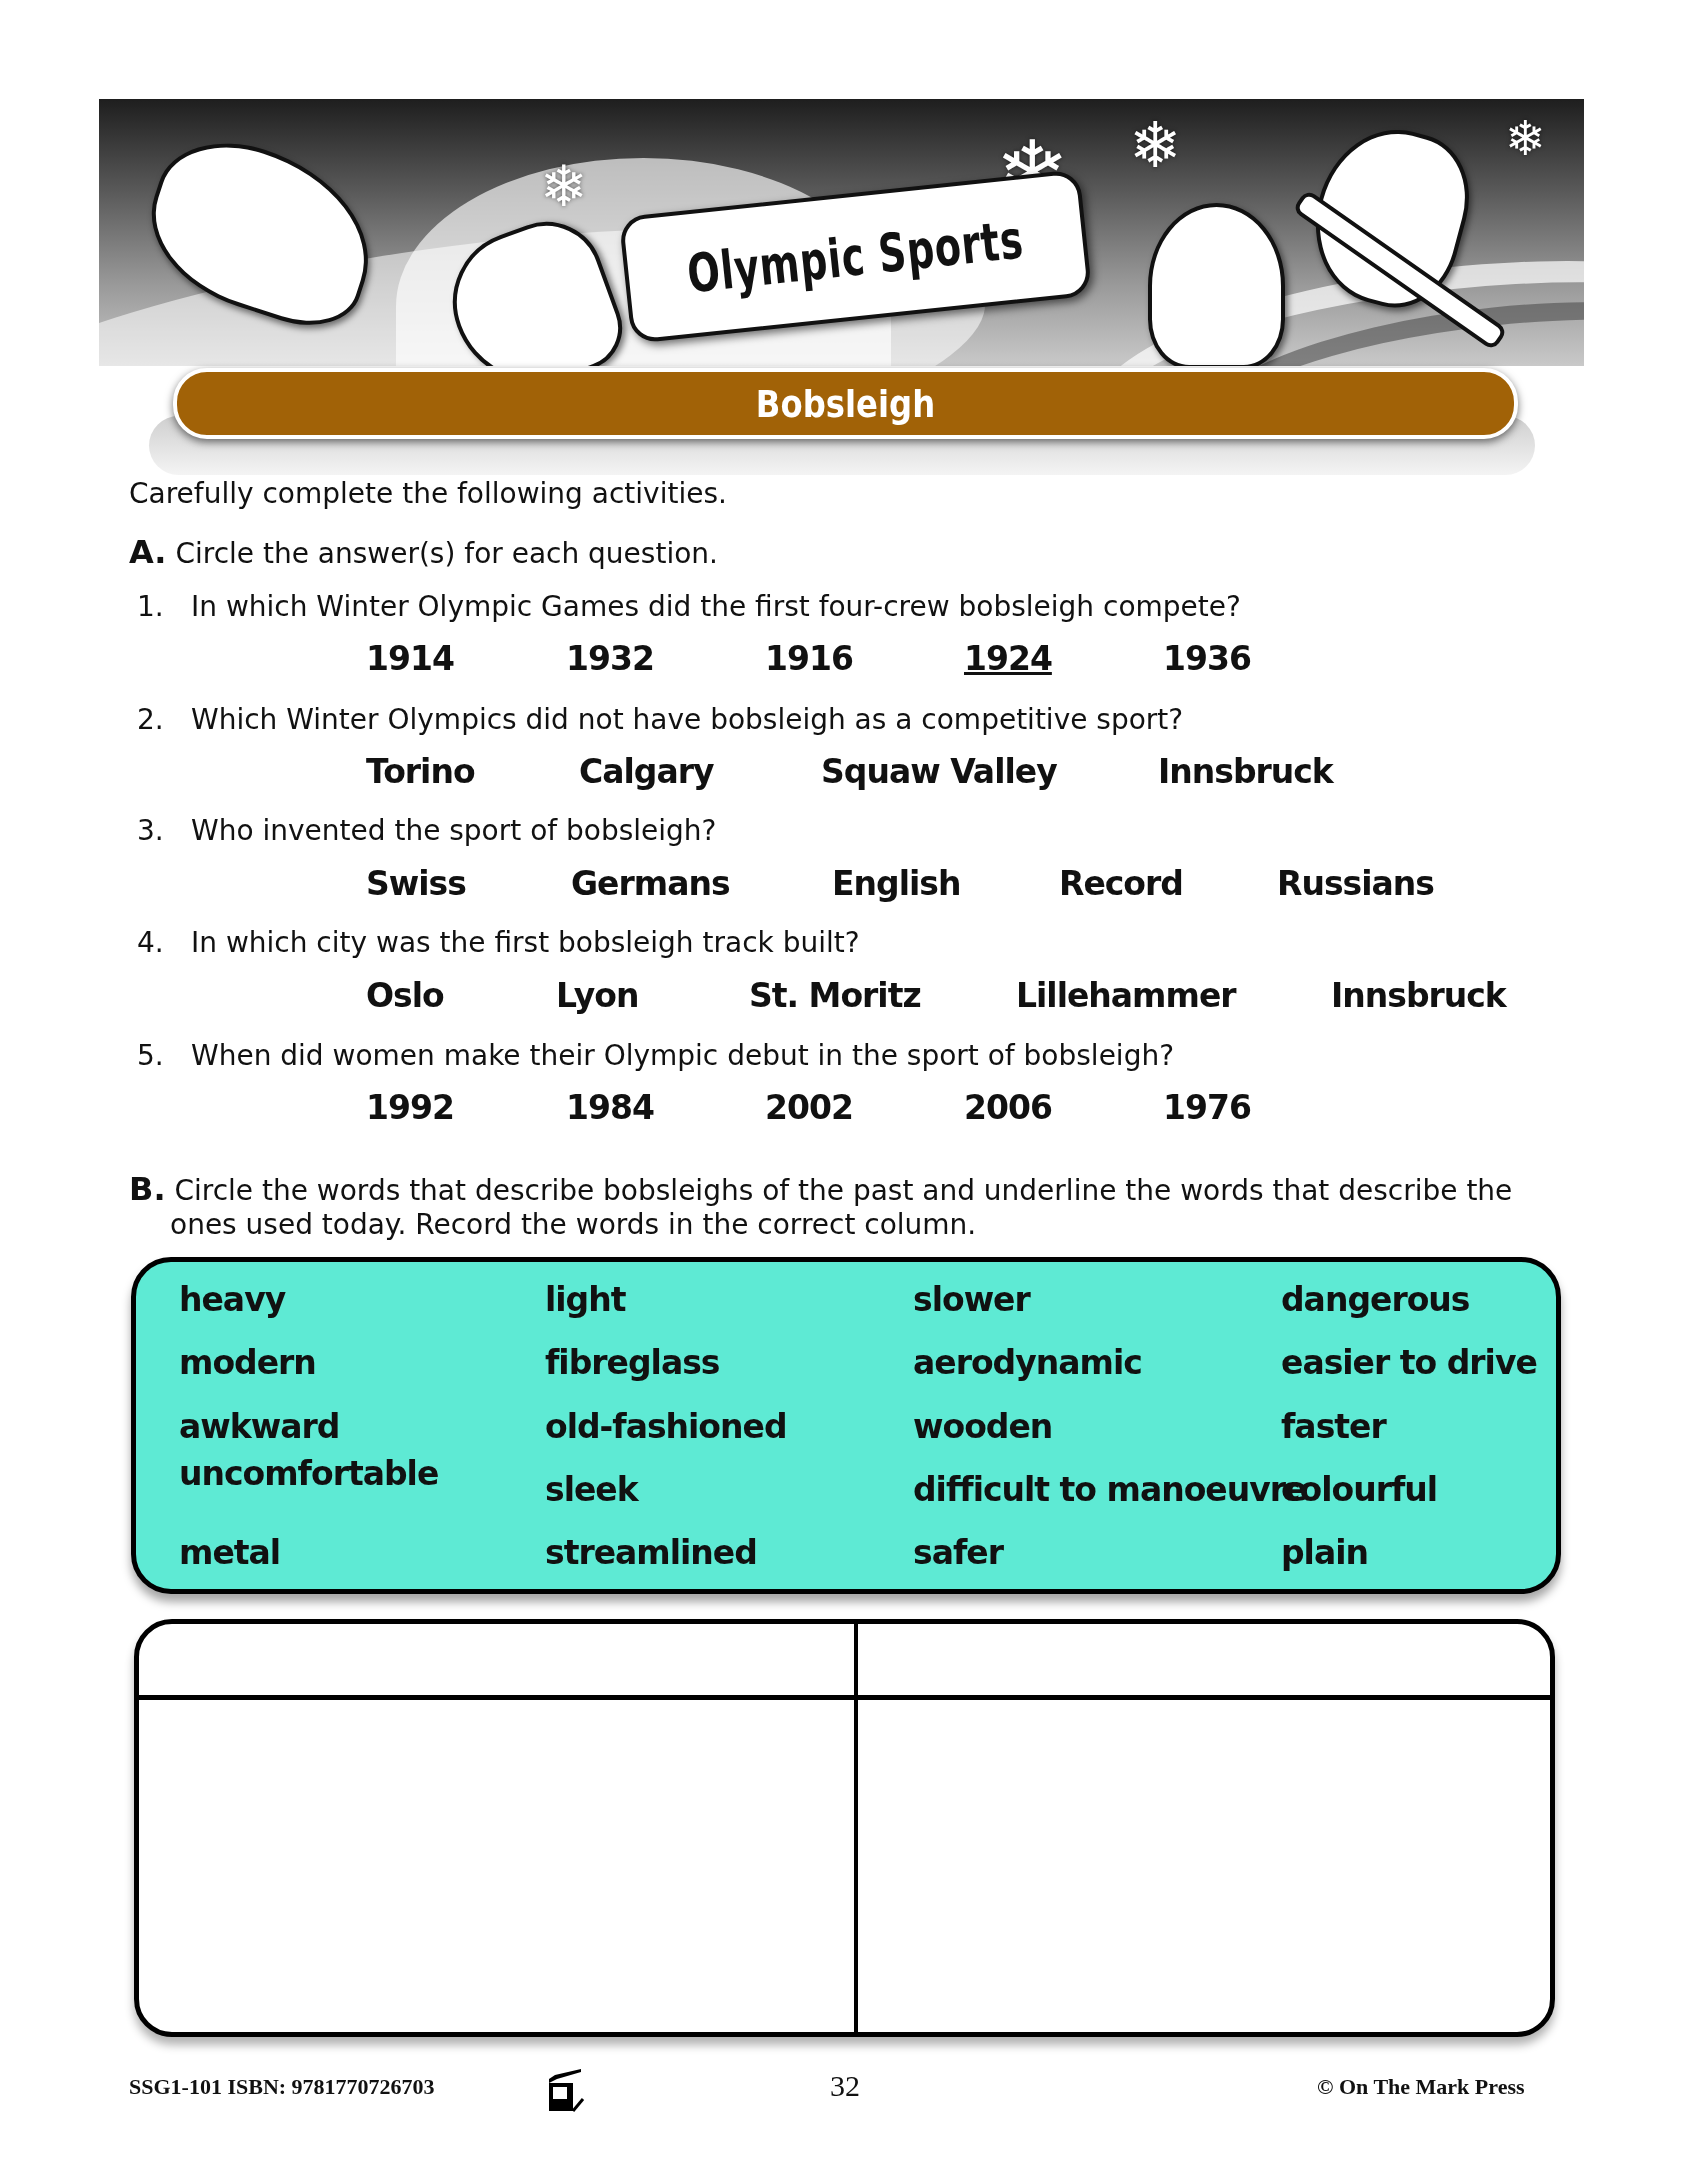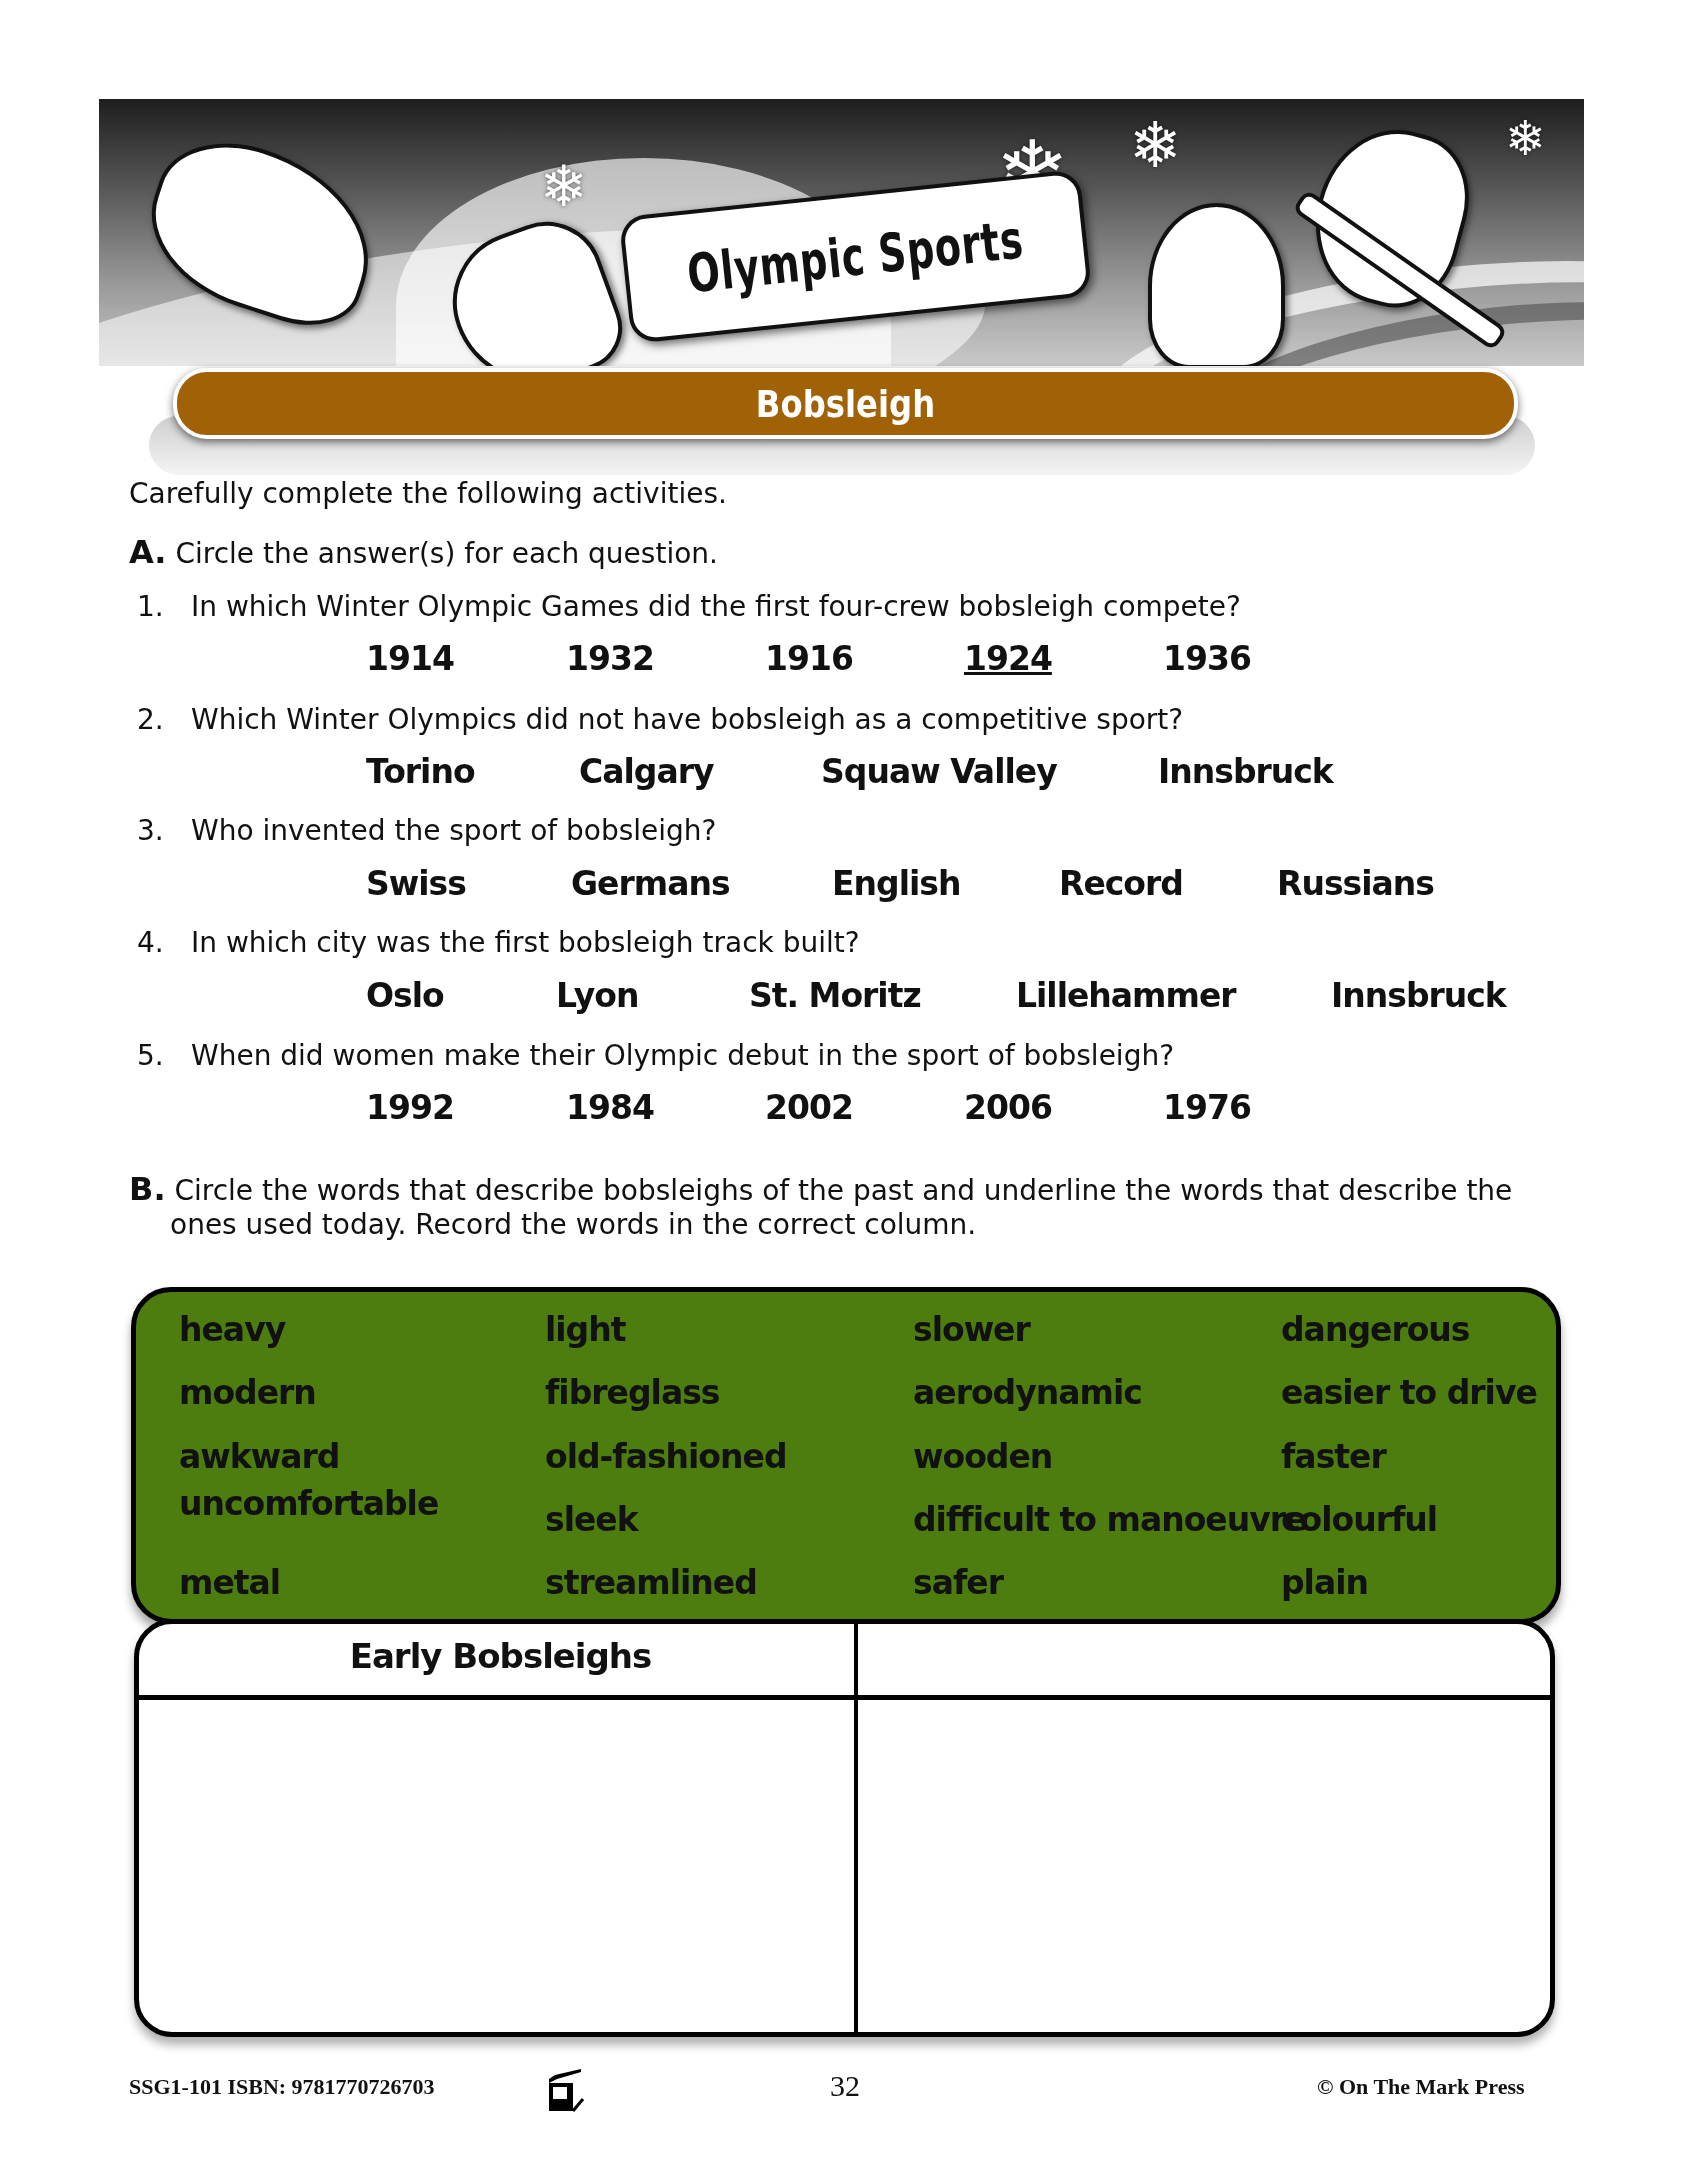--- a/index.html
+++ b/index.html
@@ -29,22 +29,22 @@
   .subbar { left:173px; top:368px; width:1337px; height:63px; background:#a16207; border:4px solid #fff; border-radius:34px; box-shadow:0 3px 8px rgba(0,0,0,0.55);
     display:flex; align-items:center; justify-content:center; }
   .subbar span { color:#fff; font-weight:bold; font-size:38px; transform:scaleX(0.85); }
 
   .txt { font-size:28px; color:#111; white-space:nowrap; }
   .lead-letter { font-weight:bold; font-size:32px; }
   .qnum { display:inline-block; width:54px; }
   .ans-row { position:absolute; left:366px; height:44px; }
   .ans { position:absolute; top:0; font-weight:bold; font-size:33px; white-space:nowrap; letter-spacing:-1px; }
 
-  .wordbox { left:131px; top:1257px; width:1420px; height:327px; border:5px solid #000; border-radius:40px; background:#4d7c0f;
-    box-shadow:0 8px 10px rgba(0,0,0,0.35);margin-top:30px; }
+  .wordbox { left:131px; top:1257px; width:1420px; height:327px; border:5px solid #000; border-radius:40px; background:#5eead4;
+    box-shadow:0 8px 10px rgba(0,0,0,0.35); }
   .word { position:absolute; font-weight:bold; font-size:33px; white-space:nowrap; letter-spacing:-1px; }
 
   .table-wrap { left:134px; top:1619px; width:1416px; height:416px; }
   .table-box { position:absolute; left:0; top:0; width:1411px; height:408px; border:5px solid #000; border-radius:38px 38px 38px 38px; background:#fff;
     box-shadow:0 8px 10px rgba(0,0,0,0.3); }
   .table-head-line { position:absolute; left:0; top:71px; width:100%; height:5px; background:#000; }
   .table-div { position:absolute; left:715px; top:0; width:4px; height:100%; background:#000; }
   .col-title { position:absolute; top:12px; font-weight:bold; font-size:34px; text-align:center; width:693px; letter-spacing:-1px; }
 
   .footer { top:2074px; font-family:"Liberation Serif", serif; font-weight:bold; font-size:22px; white-space:nowrap; }
@@ -168,21 +168,20 @@
   <span class="word" style="left:1145px;top:208px;">colourful</span>
 
   <span class="word" style="left:43px;top:271px;">metal</span>
   <span class="word" style="left:409px;top:271px;">streamlined</span>
   <span class="word" style="left:777px;top:271px;">safer</span>
   <span class="word" style="left:1145px;top:271px;">plain</span>
 </div>
 
 <div class="abs table-wrap">
   <div class="table-box">
-    <div class="col-title" style="left:15px;">Early Bobsleighs</div>
     <div class="table-head-line"></div>
     <div class="table-div"></div>
     <div class="abs" style="left:10px;top:84px;width:693px;height:312px;"></div>
     <div class="abs" style="left:728px;top:84px;width:673px;height:312px;"></div>
   </div>
 </div>
 
 <div class="abs footer" style="left:129px;">SSG1-101  ISBN: 9781770726703</div>
 <div class="abs copier">
   <svg width="44" height="44" viewBox="0 0 44 44">

